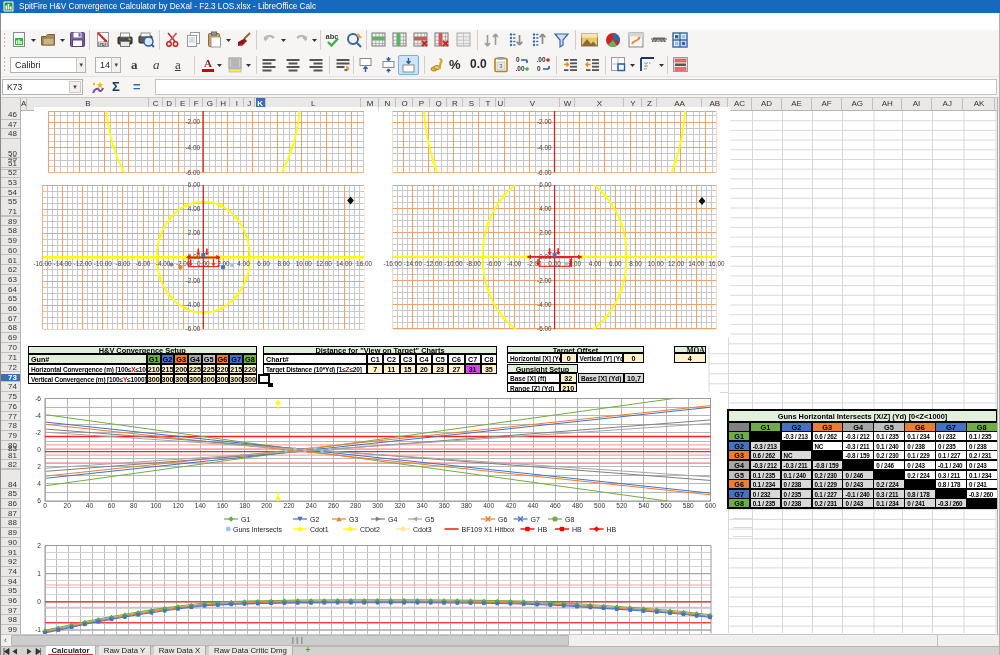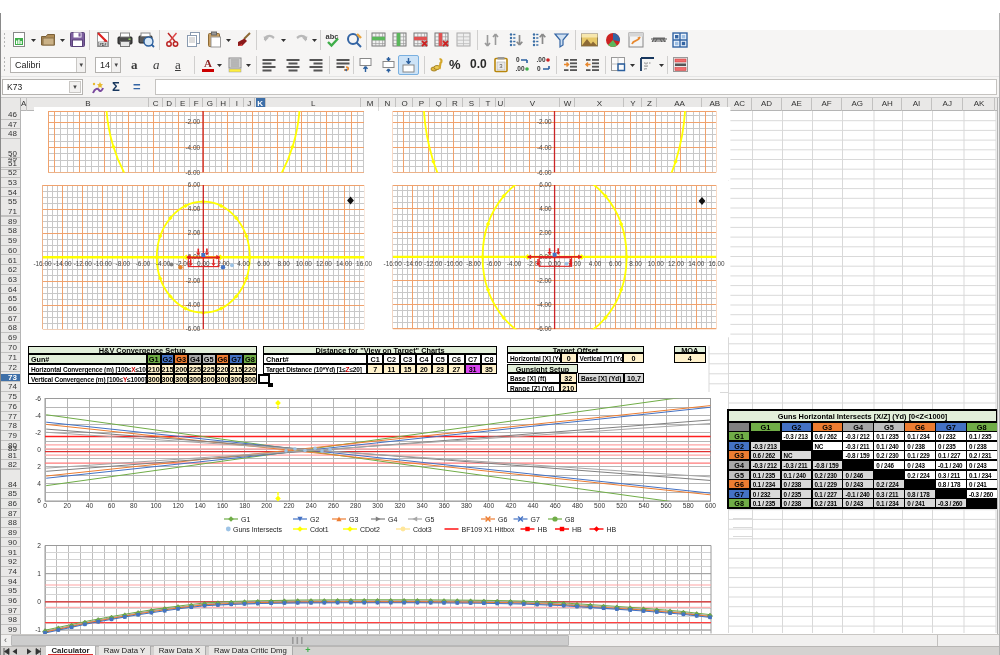--- a/index.html
+++ b/index.html
@@ -42,20 +42,30 @@
 .hsthumb{position:absolute;left:11px;top:635px;width:558px;height:10.5px;background:#cdcdcd;border:1px solid #b8b8b8;border-radius:1px}
 .tabbar{position:absolute;left:0;top:645.5px;width:1000px;height:9.5px;background:#d4d2d0;border-top:1px solid #b9b7b5}
 .tab{position:absolute;top:645.5px;height:9.5px;background:#e8e7e5;border-right:1px solid #aaa;font-size:7.8px;color:#222;text-align:center;line-height:9px}
 .tab.active{background:#fff;font-weight:bold}
 .redline{position:absolute;left:2px;right:2px;bottom:0;height:1.5px;background:#d33}
 .wavy{text-decoration:underline wavy #d44;text-decoration-thickness:0.7px;text-underline-offset:1.5px}
 .plustab{position:absolute;left:300px;top:645.5px;width:16px;height:9.5px;color:#3fae49;font-weight:bold;font-size:9px;text-align:center;line-height:9px}
 </style></head>
 <body>
 <div class="page">
+<div class="titlebar">
+<svg class="appicon" width="11" height="11" viewBox="0 0 11 11">
+        <rect x="0.5" y="0.5" width="10" height="10" rx="1" fill="#fff"></rect>
+        <rect x="1.5" y="1.5" width="8" height="8" fill="#1e9e33"></rect>
+        <rect x="2.5" y="4.5" width="1.6" height="4" fill="#fff"></rect>
+        <rect x="4.7" y="3" width="1.6" height="5.5" fill="#fff"></rect>
+        <rect x="6.9" y="5.5" width="1.6" height="3" fill="#fff"></rect>
+      </svg>
+<span class="title-text">SpitFire H&amp;V Convergence Calculator by DeXal - F2.3 LOS.xlsx - LibreOffice Calc</span>
+</div>
 <div class="toolbar1"></div>
 <div class="grip" style="left:3px;top:32px"></div>
     <svg class="ic" style="left:11px;top:31px" width="17" height="18" viewBox="0 0 17 18">
       <rect x="2.5" y="1.5" width="11" height="14" fill="#fff" stroke="#888"></rect>
       <rect x="4" y="7" width="8" height="7" fill="#3fae49"></rect>
       <rect x="5" y="9.5" width="1.4" height="3.5" fill="#fff"></rect>
       <rect x="7.2" y="8.5" width="1.4" height="4.5" fill="#fff"></rect>
       <rect x="9.4" y="10" width="1.4" height="3" fill="#fff"></rect>
     </svg>
     <svg class="ic" style="left:30px;top:37px" width="7" height="6" viewBox="0 0 7 6">
@@ -779,21 +789,21 @@
     <div class="tc" style="left:561px;top:353.1px;width:15.5px;height:10px;background:#fff2cc;font-size:7.2px;font-weight:bold;text-align:center;color:#000;border:1px solid #000;line-height:10px;">0</div>
     <div class="tc" style="left:576.5px;top:353.1px;width:46.5px;height:10px;background:#fff;font-size:6.5px;font-weight:bold;text-align:left;padding-left:2px;color:#000;border:1px solid #000;line-height:10px;white-space:nowrap;letter-spacing:-0.1px"><span class="wavy">Vertical</span> [Y] (Yd)</div>
     <div class="tc" style="left:623px;top:353.1px;width:21px;height:10px;background:#fff2cc;font-size:7.2px;font-weight:bold;text-align:center;color:#000;border:1px solid #000;line-height:10px;">0</div>
     <div class="tc" style="left:507px;top:363.5px;width:71px;height:9.5px;background:#e2efda;font-size:7.2px;font-weight:bold;text-align:center;color:#000;border:1px solid #000;line-height:9.5px;"><span class="wavy">Gunsight Setup</span></div>
     <div class="tc" style="left:507px;top:373.0px;width:53px;height:9.5px;background:#fff;font-size:6.5px;font-weight:bold;text-align:left;padding-left:2px;color:#000;border:1px solid #000;line-height:9.5px;">Base [X] (ft)</div>
     <div class="tc" style="left:560px;top:373.0px;width:16.5px;height:9.5px;background:#fff2cc;font-size:7.2px;font-weight:bold;text-align:center;color:#000;border:1px solid #000;line-height:9.5px;">32</div>
     <div class="tc" style="left:578px;top:373.0px;width:46px;height:9.5px;background:#d9d9d9;font-size:6.5px;font-weight:bold;text-align:left;padding-left:2px;color:#000;border:1px solid #000;line-height:9.5px;">Base [X] (Yd)</div>
     <div class="tc" style="left:624px;top:373.0px;width:20px;height:9.5px;background:#d9d9d9;font-size:7.2px;font-weight:bold;text-align:center;color:#000;border:1px solid #000;line-height:9.5px;">10,7</div>
     <div class="tc" style="left:507px;top:382.5px;width:53px;height:9.5px;background:#fff;font-size:6.5px;font-weight:bold;text-align:left;padding-left:2px;color:#000;border:1px solid #000;line-height:9.5px;">Range [Z] (Yd)</div>
     <div class="tc" style="left:560px;top:382.5px;width:16.5px;height:9.5px;background:#fff2cc;font-size:7.2px;font-weight:bold;text-align:center;color:#000;border:1px solid #000;line-height:9.5px;">210</div>
-    <div class="tc" style="left:674px;top:345.6px;width:31.5px;height:7.5px;background:#e2efda;font-size:7.4px;font-weight:bold;text-align:center;color:#000;border:1px solid #000;line-height:7.5px;">MOA</div>
+    <div class="tc" style="left:674px;top:345.6px;width:31.5px;height:7.5px;background:#e2efda;font-size:7.4px;font-weight:bold;text-align:right;color:#000;border:1px solid #000;line-height:7.5px;font-family:Liberation Serif, serif;">MOA</div>
     <div class="tc" style="left:674px;top:353.1px;width:31.5px;height:10px;background:#fff2cc;font-size:7.2px;font-weight:bold;text-align:center;color:#000;border:1px solid #000;line-height:10px;">4</div>
 <div class="abs" style="left:727px;top:409px;width:270.9px;height:99.9px;border:1.5px solid #000"></div>
     <div class="tc" style="left:728px;top:410px;width:268.9px;height:11.5px;background:#e2efda;font-size:7.4px;font-weight:bold;text-align:center;color:#000;border:1px solid #000;line-height:11.5px;"><span class="wavy">Guns Horizontal Intersects [X/Z] (Yd) [0&lt;Z&lt;1000]</span></div>
     <div class="tc" style="left:728px;top:421.5px;width:22.3px;height:10.2px;background:#808080;font-size:7.2px;font-weight:bold;text-align:center;color:#000;border:1px solid #000;line-height:10.2px;"></div>
     <div class="tc" style="left:749.7px;top:421.5px;width:31.5px;height:10.2px;background:#70ad47;font-size:7.4px;font-weight:bold;text-align:center;color:#000;border:1px solid #000;line-height:10.2px;">G1</div>
     <div class="tc" style="left:780.6px;top:421.5px;width:31.5px;height:10.2px;background:#4472c4;font-size:7.4px;font-weight:bold;text-align:center;color:#000;border:1px solid #000;line-height:10.2px;">G2</div>
     <div class="tc" style="left:811.5px;top:421.5px;width:31.5px;height:10.2px;background:#ed7d31;font-size:7.4px;font-weight:bold;text-align:center;color:#000;border:1px solid #000;line-height:10.2px;">G3</div>
     <div class="tc" style="left:842.4000000000001px;top:421.5px;width:31.5px;height:10.2px;background:#a6a6a6;font-size:7.4px;font-weight:bold;text-align:center;color:#000;border:1px solid #000;line-height:10.2px;">G4</div>
     <div class="tc" style="left:873.3000000000001px;top:421.5px;width:31.5px;height:10.2px;background:#bfbfbf;font-size:7.4px;font-weight:bold;text-align:center;color:#000;border:1px solid #000;line-height:10.2px;">G5</div>
     <div class="tc" style="left:904.2px;top:421.5px;width:31.5px;height:10.2px;background:#ed7d31;font-size:7.4px;font-weight:bold;text-align:center;color:#000;border:1px solid #000;line-height:10.2px;">G6</div>

